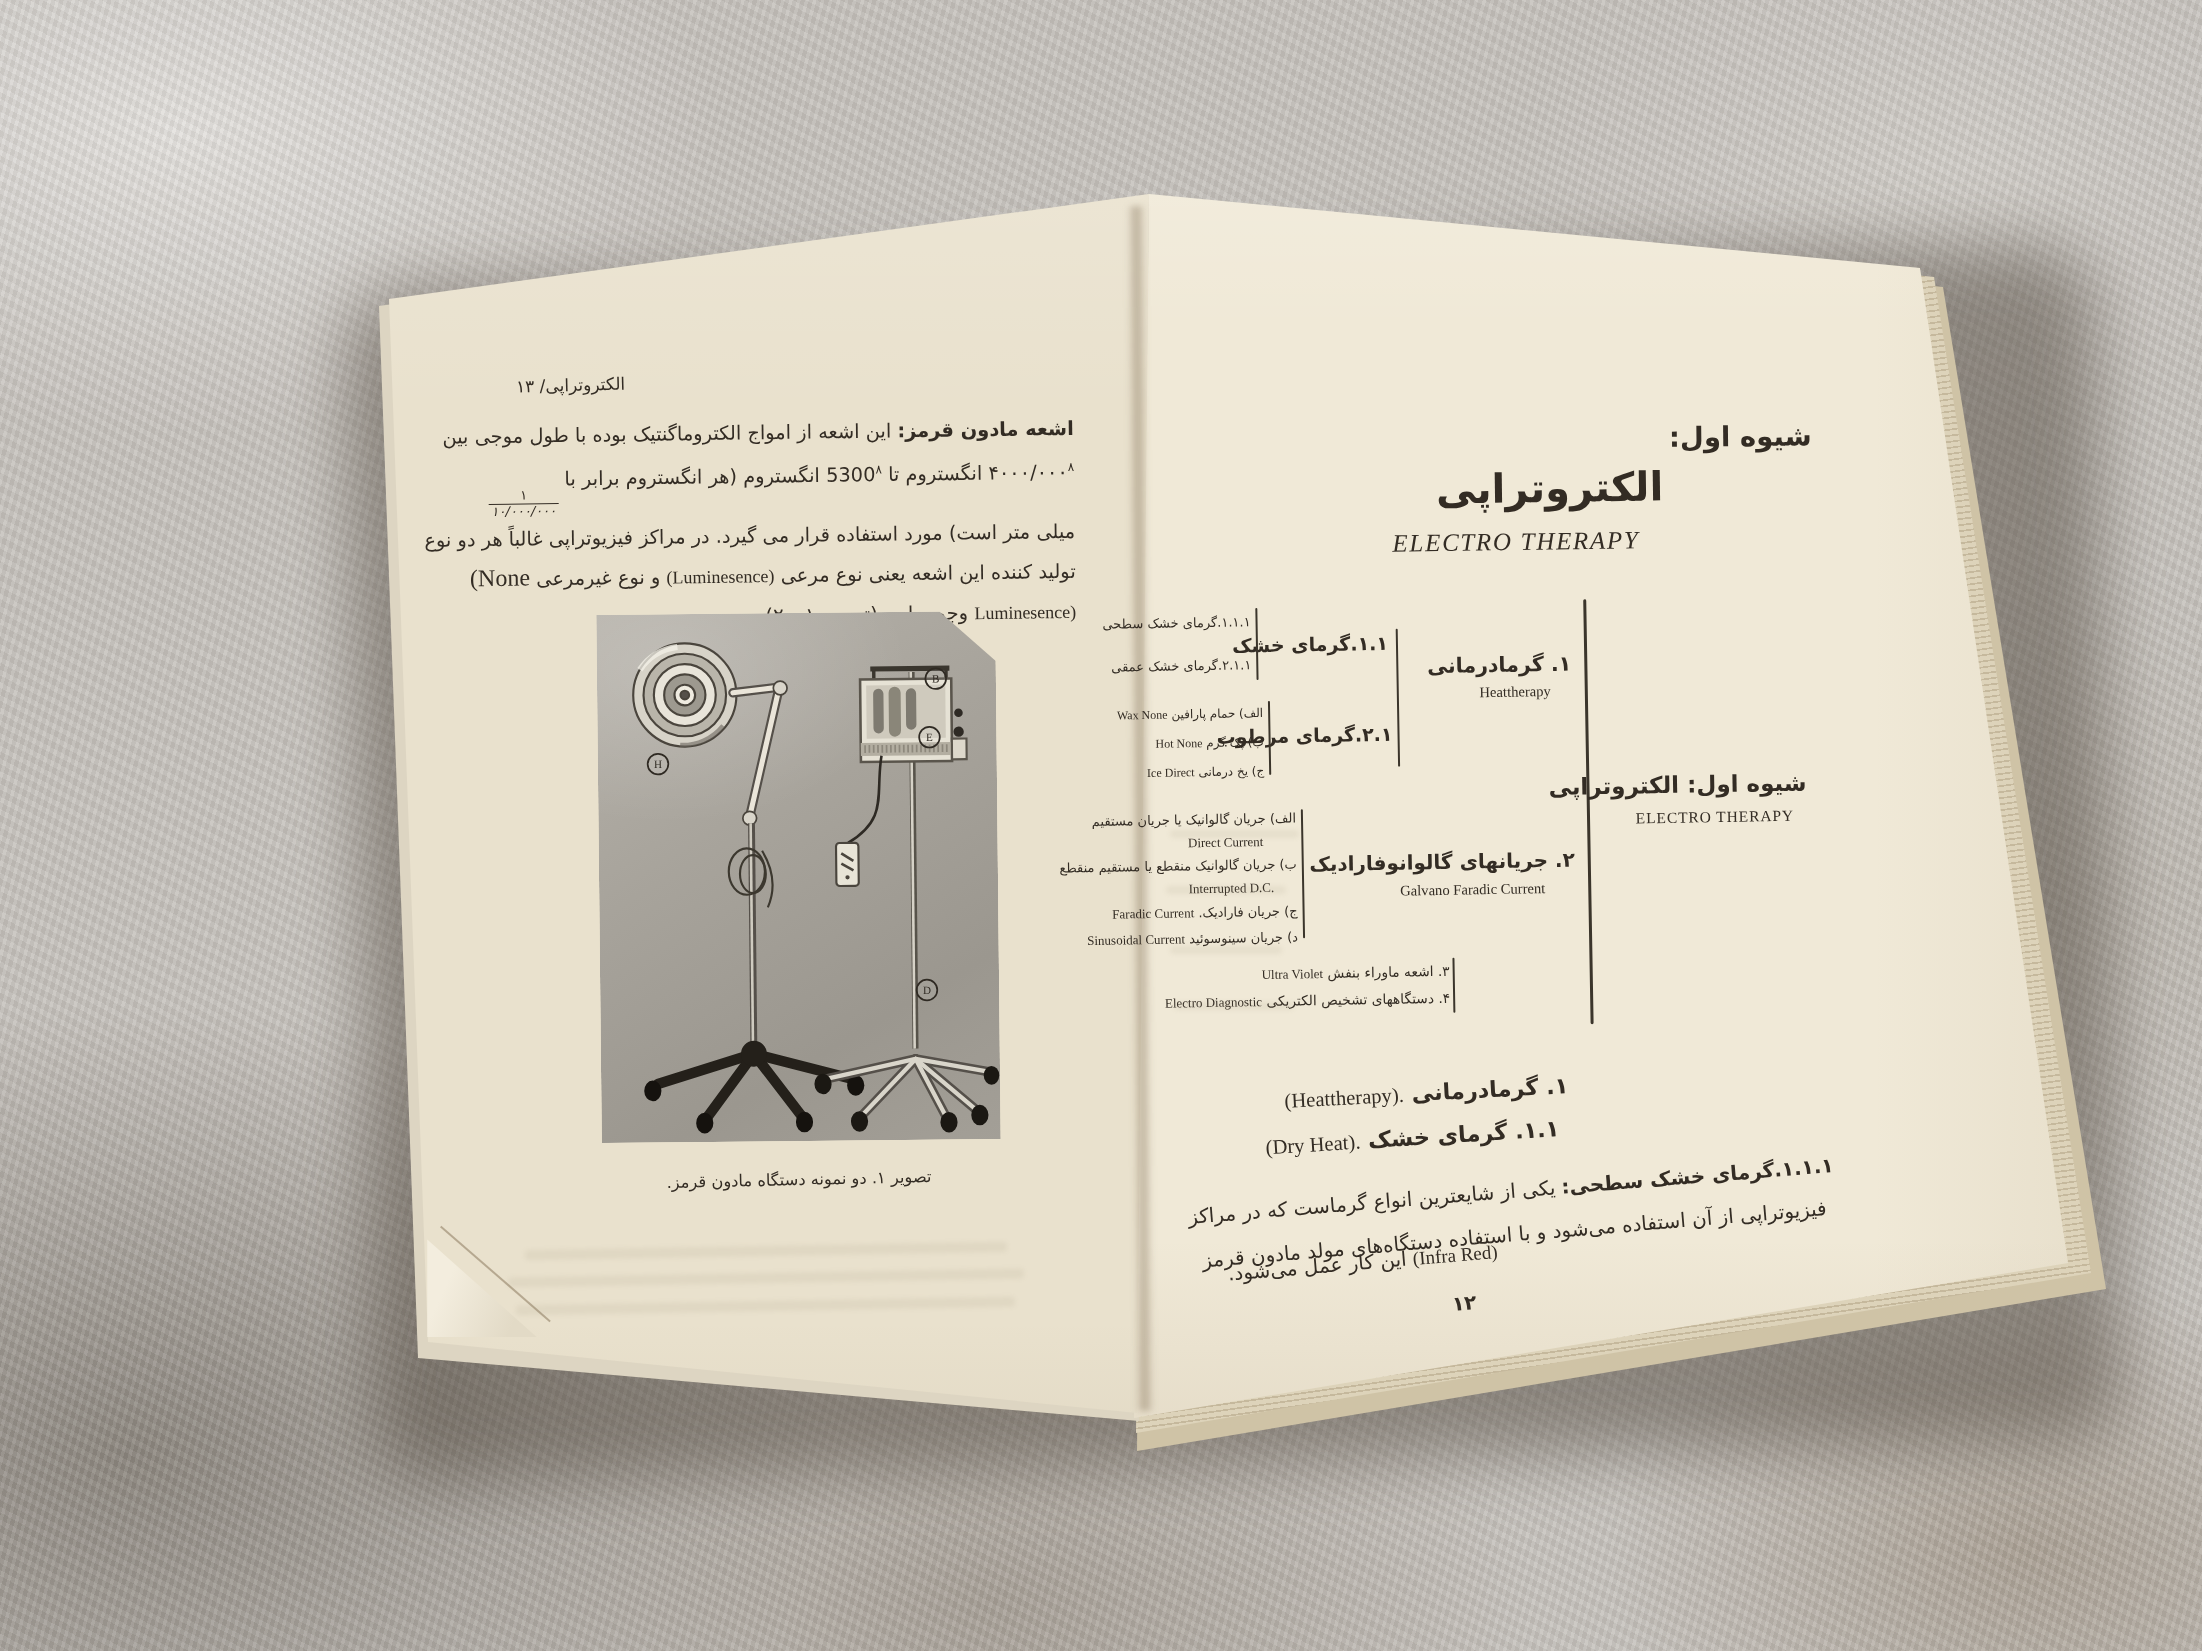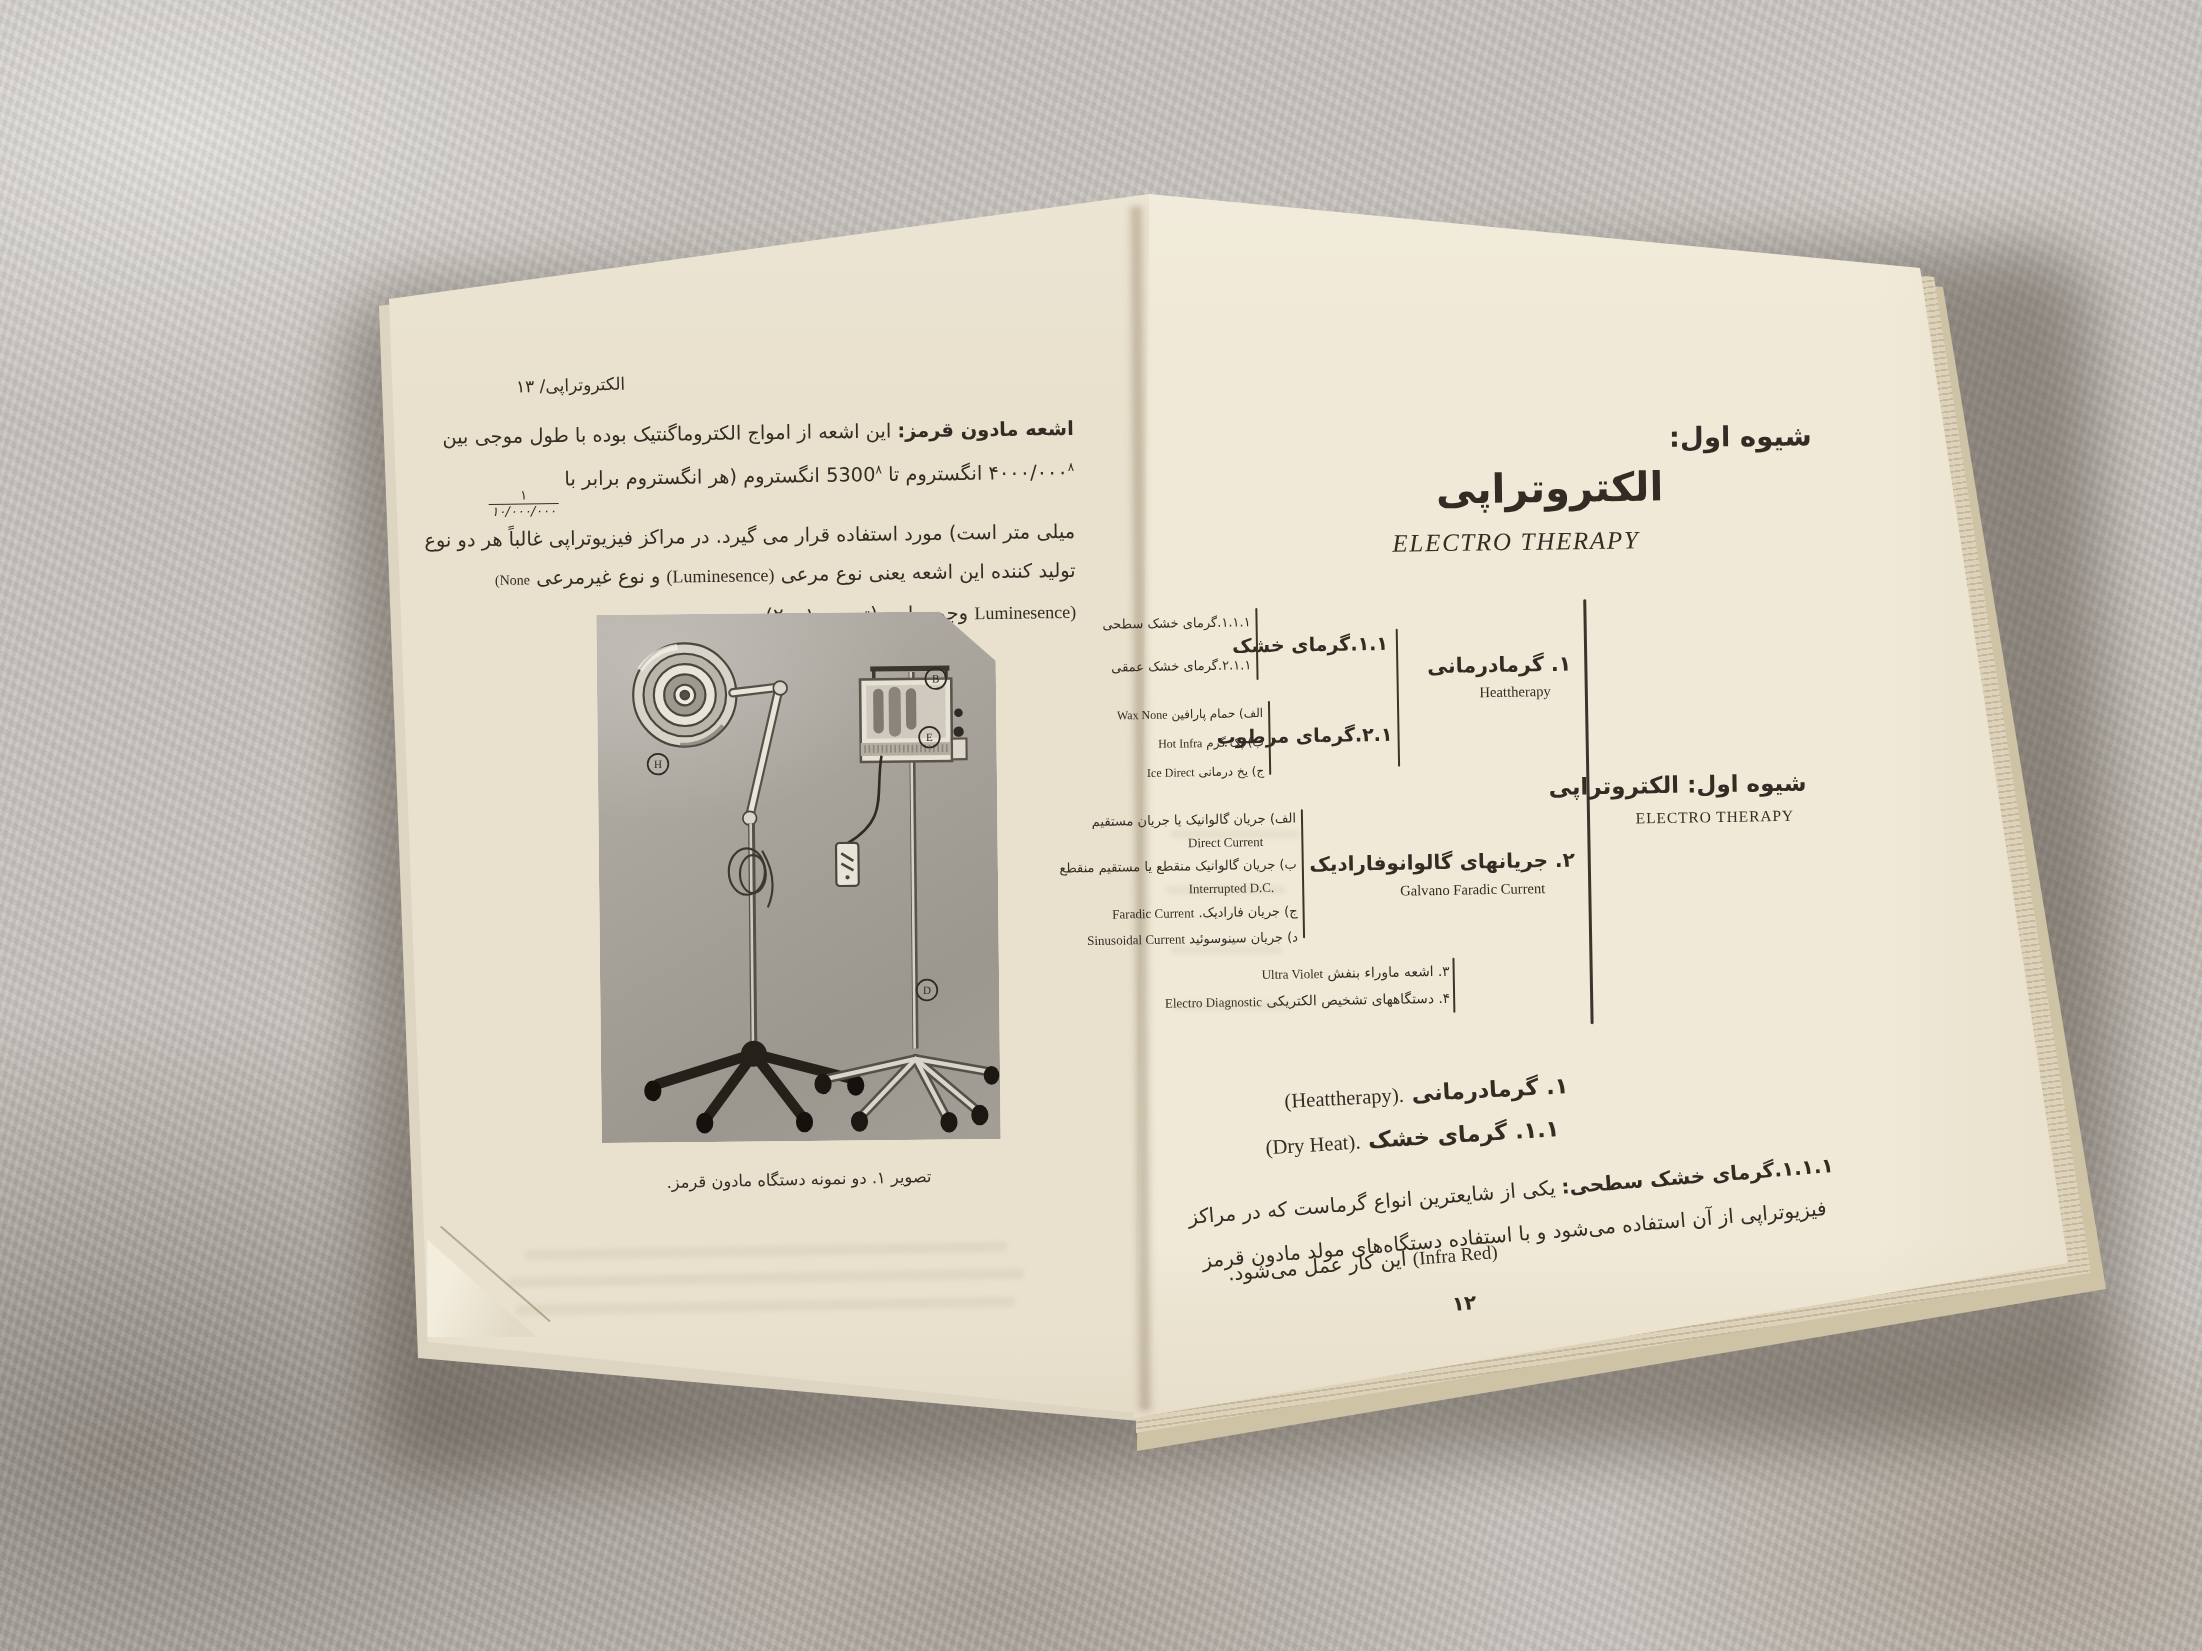--- a/index.html
+++ b/index.html
@@ -70,21 +70,21 @@
       <b>اشعه مادون قرمز:</b><span> این اشعه از امواج الکتروماگنتیک بوده با طول موجی بین</span>
     </div>
     <div class="nowrap">
       <span>۴۰۰۰/۰۰۰</span><sup>۸</sup><span> انگستروم تا </span><span>5300</span><sup>۸</sup><span> انگستروم (هر انگستروم برابر با </span><span class="frac">
           <span class="num">۱</span>
           <span class="den">۱۰/۰۰۰/۰۰۰</span>
         </span>
     </div>
     <div class="nowrap">میلی متر است) مورد استفاده قرار می گیرد. در مراکز فیزیوتراپی غالباً هر دو نوع</div>
     <div class="nowrap">
-      <span>تولید کننده این اشعه یعنی نوع مرعی </span><span dir="ltr" class="lat" style="font-size:18px">(Luminesence)</span><span> و نوع غیرمرعی </span><span dir="ltr" class="lat" style="font-size:14px">(None</span>
+      <span>تولید کننده این اشعه یعنی نوع مرعی </span><span dir="ltr" class="lat" style="font-size:18px">(Luminesence)</span><span> و نوع غیرمرعی </span><span dir="ltr" class="lat" style="font-size:24px">(None</span>
     </div>
     <div class="nowrap">
       <span dir="ltr" class="lat" style="font-size:18px">Luminesence)</span><span> وجود دارد. (تصویر ۱ و ۲)</span>
     </div>
   </div>
 
   <div class="abs" style="left:599px;top:613px;width:399px;height:528px;transform:rotate(-0.6deg);
               clip-path:polygon(0 0, 86% 0, 100% 9.5%, 100% 100%, 0 100%);
               background:
                 radial-gradient(344px 224px at 18% 10%, rgba(255,255,255,.18), rgba(0,0,0,0) 70%),
@@ -252,21 +252,21 @@
     </div>
 
     <div class="abs fa nowrap" style="right:447px;top:127px;font-size:19px;font-weight:bold;">
       <span>۲.۱.گرمای مرطوب</span>
     </div>
     <div class="vline" style="left:126px;top:103px;height:74px;width:2.2px;"></div>
     <div class="abs fa nowrap" style="right:576px;top:108px;font-size:12px;">
       <span>الف) حمام پارافین </span><span dir="ltr" class="lat">Wax None</span>
     </div>
     <div class="abs fa nowrap" style="right:576px;top:137px;font-size:12px;">
-      <span>ب) پک گرم </span><span dir="ltr" class="lat">Hot Infra</span>
+      <span>ب) پک گرم </span><span dir="ltr" class="lat">Hot None</span>
     </div>
     <div class="abs fa nowrap" style="right:576px;top:166px;font-size:12px;">
       <span>ج) یخ درمانی </span><span dir="ltr" class="lat">Ice Direct</span>
     </div>
 
     <div class="abs fa nowrap" style="right:267px;top:255px;font-size:20px;font-weight:bold;">
       <span>۲. جریانهای گالوانوفارادیک</span>
     </div>
     <div class="abs lat nowrap" style="right:297px;top:287px;font-size:14.6px;">
       <span>Galvano Faradic Current</span>

